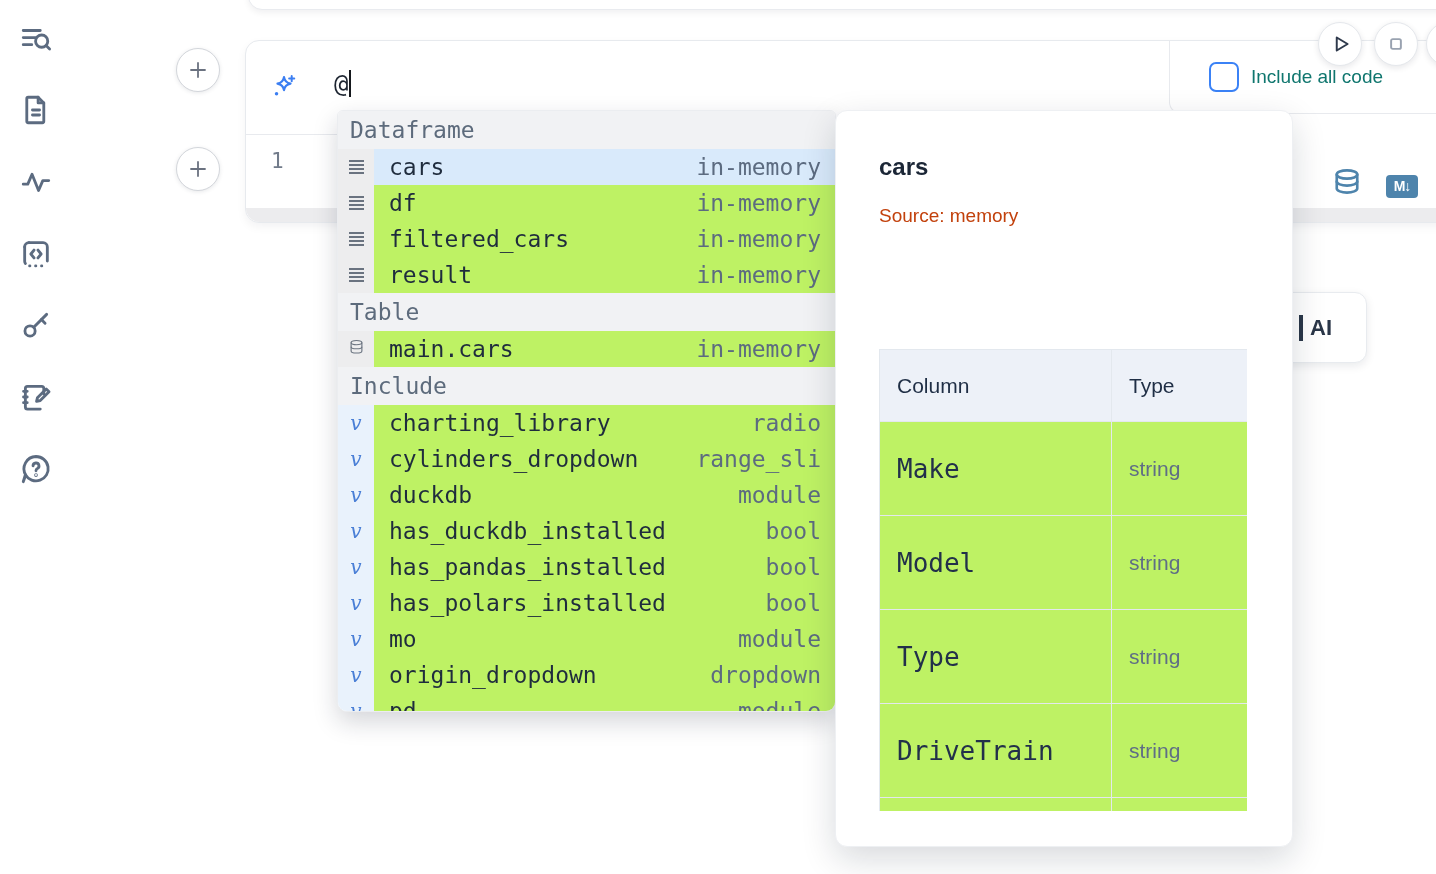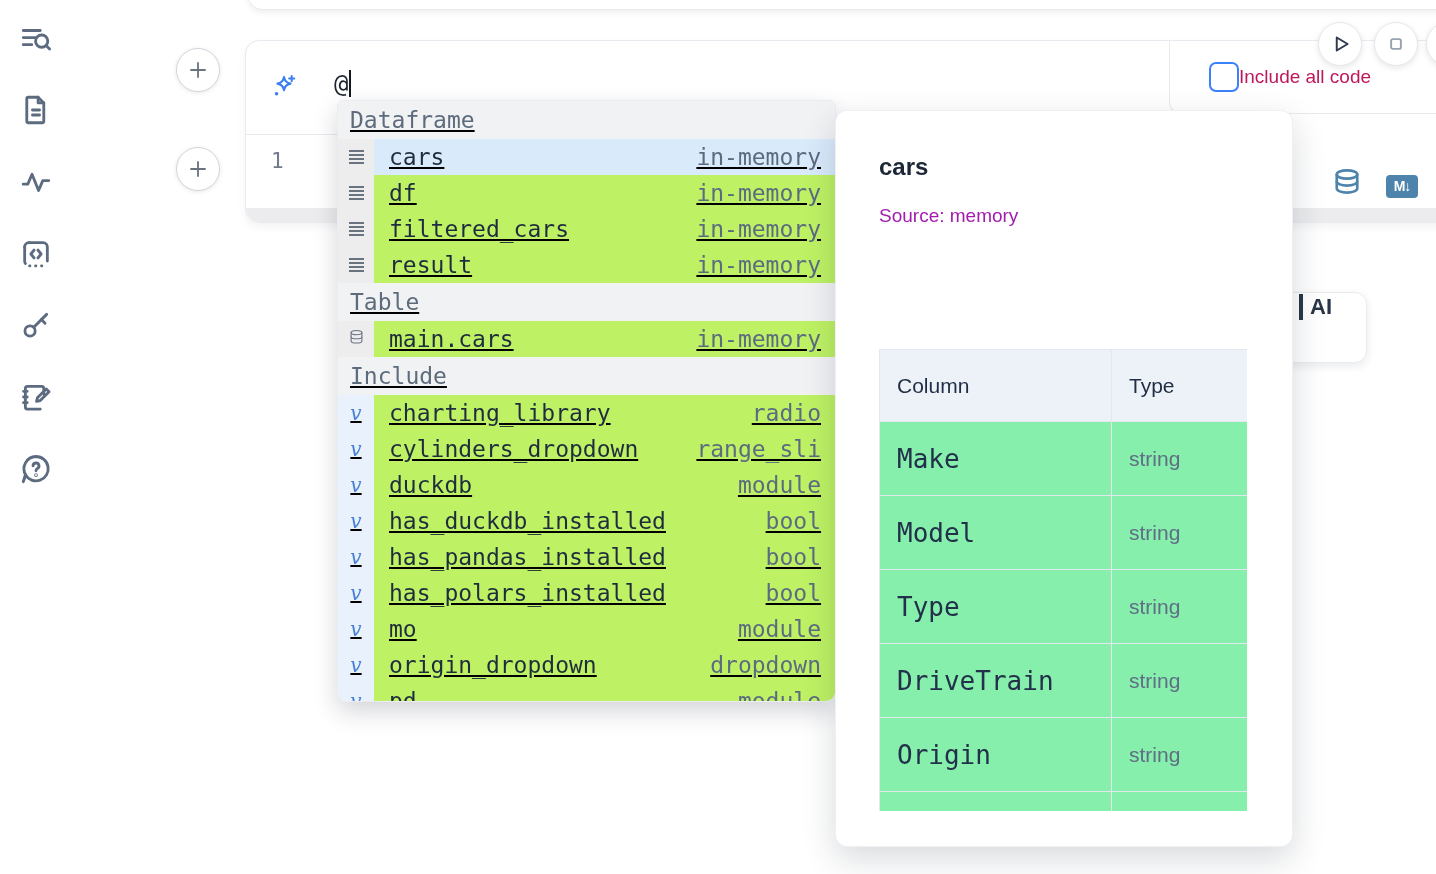--- a/index.html
+++ b/index.html
@@ -34,75 +34,75 @@
     background:#ececee;border-radius:0 0 14px 14px;}
   #divider-h{position:absolute;left:0;top:93px;width:923px;height:1px;background:#e8eaee;}
   #sparkle{position:absolute;left:24px;top:32px;width:28px;height:28px;}
   #ai-input-value{position:absolute;left:88px;top:27px;font-size:24px;color:#1c2430;line-height:32px;}
   #caret{display:inline-block;width:2px;height:27px;background:#15181d;vertical-align:-5px;margin-left:1px;}
   #checkbox-panel{position:absolute;left:923px;top:0;width:536px;height:72px;
     border-left:1px solid #e8eaee;border-bottom:1px solid #e8eaee;border-bottom-left-radius:12px;
     display:flex;align-items:center;}
   #include-checkbox{width:26px;height:26px;margin-left:39px;border:2px solid #3b82f6;
     border-radius:7px;background:#fff;cursor:pointer;flex:none;}
-  #include-label{font-size:19px;color:#be185d;}
+  #include-label{margin-left:12px;font-size:19px;color:#0f766e;}
   #line-number{position:absolute;left:25px;top:108px;font-size:21px;color:#717b8a;}
   #editor-toolbar{position:absolute;left:1086px;top:126px;display:flex;align-items:center;gap:24px;}
   .db-blue svg{stroke:#4e84ac;fill:none;stroke-width:2.1;stroke-linecap:round;}
   #md-badge{width:32px;height:23px;background:#4e84ac;border-radius:4px;color:#fff;
     font-size:14px;font-weight:bold;display:flex;align-items:center;justify-content:center;cursor:pointer;}
   #md-badge::before{content:"M\2193";letter-spacing:-1px;}
 
   
   .run-btn{position:absolute;top:22px;width:44px;height:44px;border-radius:50%;background:#fff;
     border:1px solid #e5e8ec;box-shadow:0 2px 6px rgba(15,23,42,.10);
     display:flex;align-items:center;justify-content:center;cursor:pointer;padding:0;}
   .run-btn svg{fill:none;stroke-linejoin:round;stroke-linecap:round;}
 
   
-  #autocomplete{position:absolute;left:337px;top:100px;width:497px;height:600px;overflow:hidden;
+  #autocomplete{position:absolute;left:337px;top:110px;width:497px;height:600px;overflow:hidden;
     background:#fff;border:1px solid #ebedf0;border-radius:6px 6px 10px 10px;
-    box-shadow:0 10px 25px rgba(20,30,50,.18);z-index:20;text-decoration:underline;}
+    box-shadow:0 10px 25px rgba(20,30,50,.18);z-index:20;}
   .ac-header{height:38px;line-height:38px;background:#f1f2f4;color:#5d6b7c;
     font-size:23px;padding-left:12px;font-family:"DejaVu Sans Mono",monospace;}
   .ac-item{height:36px;display:flex;align-items:stretch;cursor:pointer;}
   .ac-gutter{width:36px;flex:none;display:flex;align-items:center;justify-content:center;background:#ededee;}
   .ac-item.kind-variable .ac-gutter{background:#e9f2fc;}
   .ac-body{flex:1;display:flex;align-items:center;justify-content:space-between;
     padding-left:15px;padding-right:14px;background:#bef264;overflow:hidden;white-space:nowrap;}
   .ac-item.selected .ac-body{background:#d9eafb;}
   .ac-name{font-family:"DejaVu Sans Mono",monospace;font-size:23px;color:#1f2c3d;}
   .ac-type{font-family:"DejaVu Sans Mono",monospace;font-size:23px;color:#5c6b80;}
   .ic-df{width:15px;height:14px;background:repeating-linear-gradient(#6a7380 0 2px,transparent 2px 4px);}
   .ic-db svg{stroke:#6b7480;fill:none;stroke-width:1.6;}
   .ic-var{font-family:"DejaVu Serif",serif;font-style:italic;font-size:20px;color:#4a7fd6;line-height:1;}
   .ic-var::before{content:"v";}
 
   
   #preview{position:absolute;left:835px;top:110px;width:456px;height:735px;background:#fff;
     border:1px solid #eef0f3;border-radius:12px;box-shadow:0 12px 34px rgba(15,23,42,.16);z-index:30;}
   #preview-title{position:absolute;left:43px;top:42px;font-size:24px;font-weight:bold;color:#1b2636;}
-  #preview-source{position:absolute;left:43px;top:94px;font-size:19px;color:#a21caf;}
+  #preview-source{position:absolute;left:43px;top:94px;font-size:19px;color:#c2410c;}
   #preview-pill{position:absolute;left:43px;top:146px;width:368px;height:47px;background:#eef2f8;
     border-radius:8px;line-height:47px;padding-left:16px;box-sizing:border-box;
     font-size:20px;color:#22334b;}
   #schema-table{position:absolute;left:43px;top:238px;width:368px;height:462px;overflow:hidden;}
   #schema-table table{border-collapse:collapse;width:368px;table-layout:fixed;}
   #schema-table th,#schema-table td{border:1px solid #e3e8ee;text-align:left;box-sizing:border-box;}
   #schema-table th{height:72px;background:#edf1f8;font-weight:normal;font-size:21px;color:#1f2e45;padding-left:17px;}
-  #schema-table td{height:74px;background:#86efac;padding-left:17px;}
+  #schema-table td{height:94px;background:#bef264;padding-left:17px;}
   #schema-table col.c1{width:232px;}
   #schema-table col.c2{width:136px;}
   .col-name{font-family:"DejaVu Sans Mono",monospace;font-size:26px;color:#22304a;}
   .col-type{font-size:21px;color:#5f6e85;}
 
   
   #ai-button{position:absolute;left:1240px;top:292px;width:127px;height:71px;background:#fff;
     border:1px solid #e8ebef;border-radius:12px;box-shadow:0 3px 10px rgba(15,23,42,.09);
-    z-index:25;display:flex;cursor:pointer;}
+    z-index:25;display:flex;align-items:center;cursor:pointer;}
   #ai-btn-frag{width:4px;height:26px;background:#2a3648;margin-left:52px;}
   #ai-btn-label{margin-left:7px;font-size:22px;font-weight:bold;color:#2a3648;}
 </style>
 </head>
 <body>
 
 <div id="page">
 
   <button class="sb-icon" style="top:21px">
     <svg width="34" height="34" viewBox="0 0 24 24">

